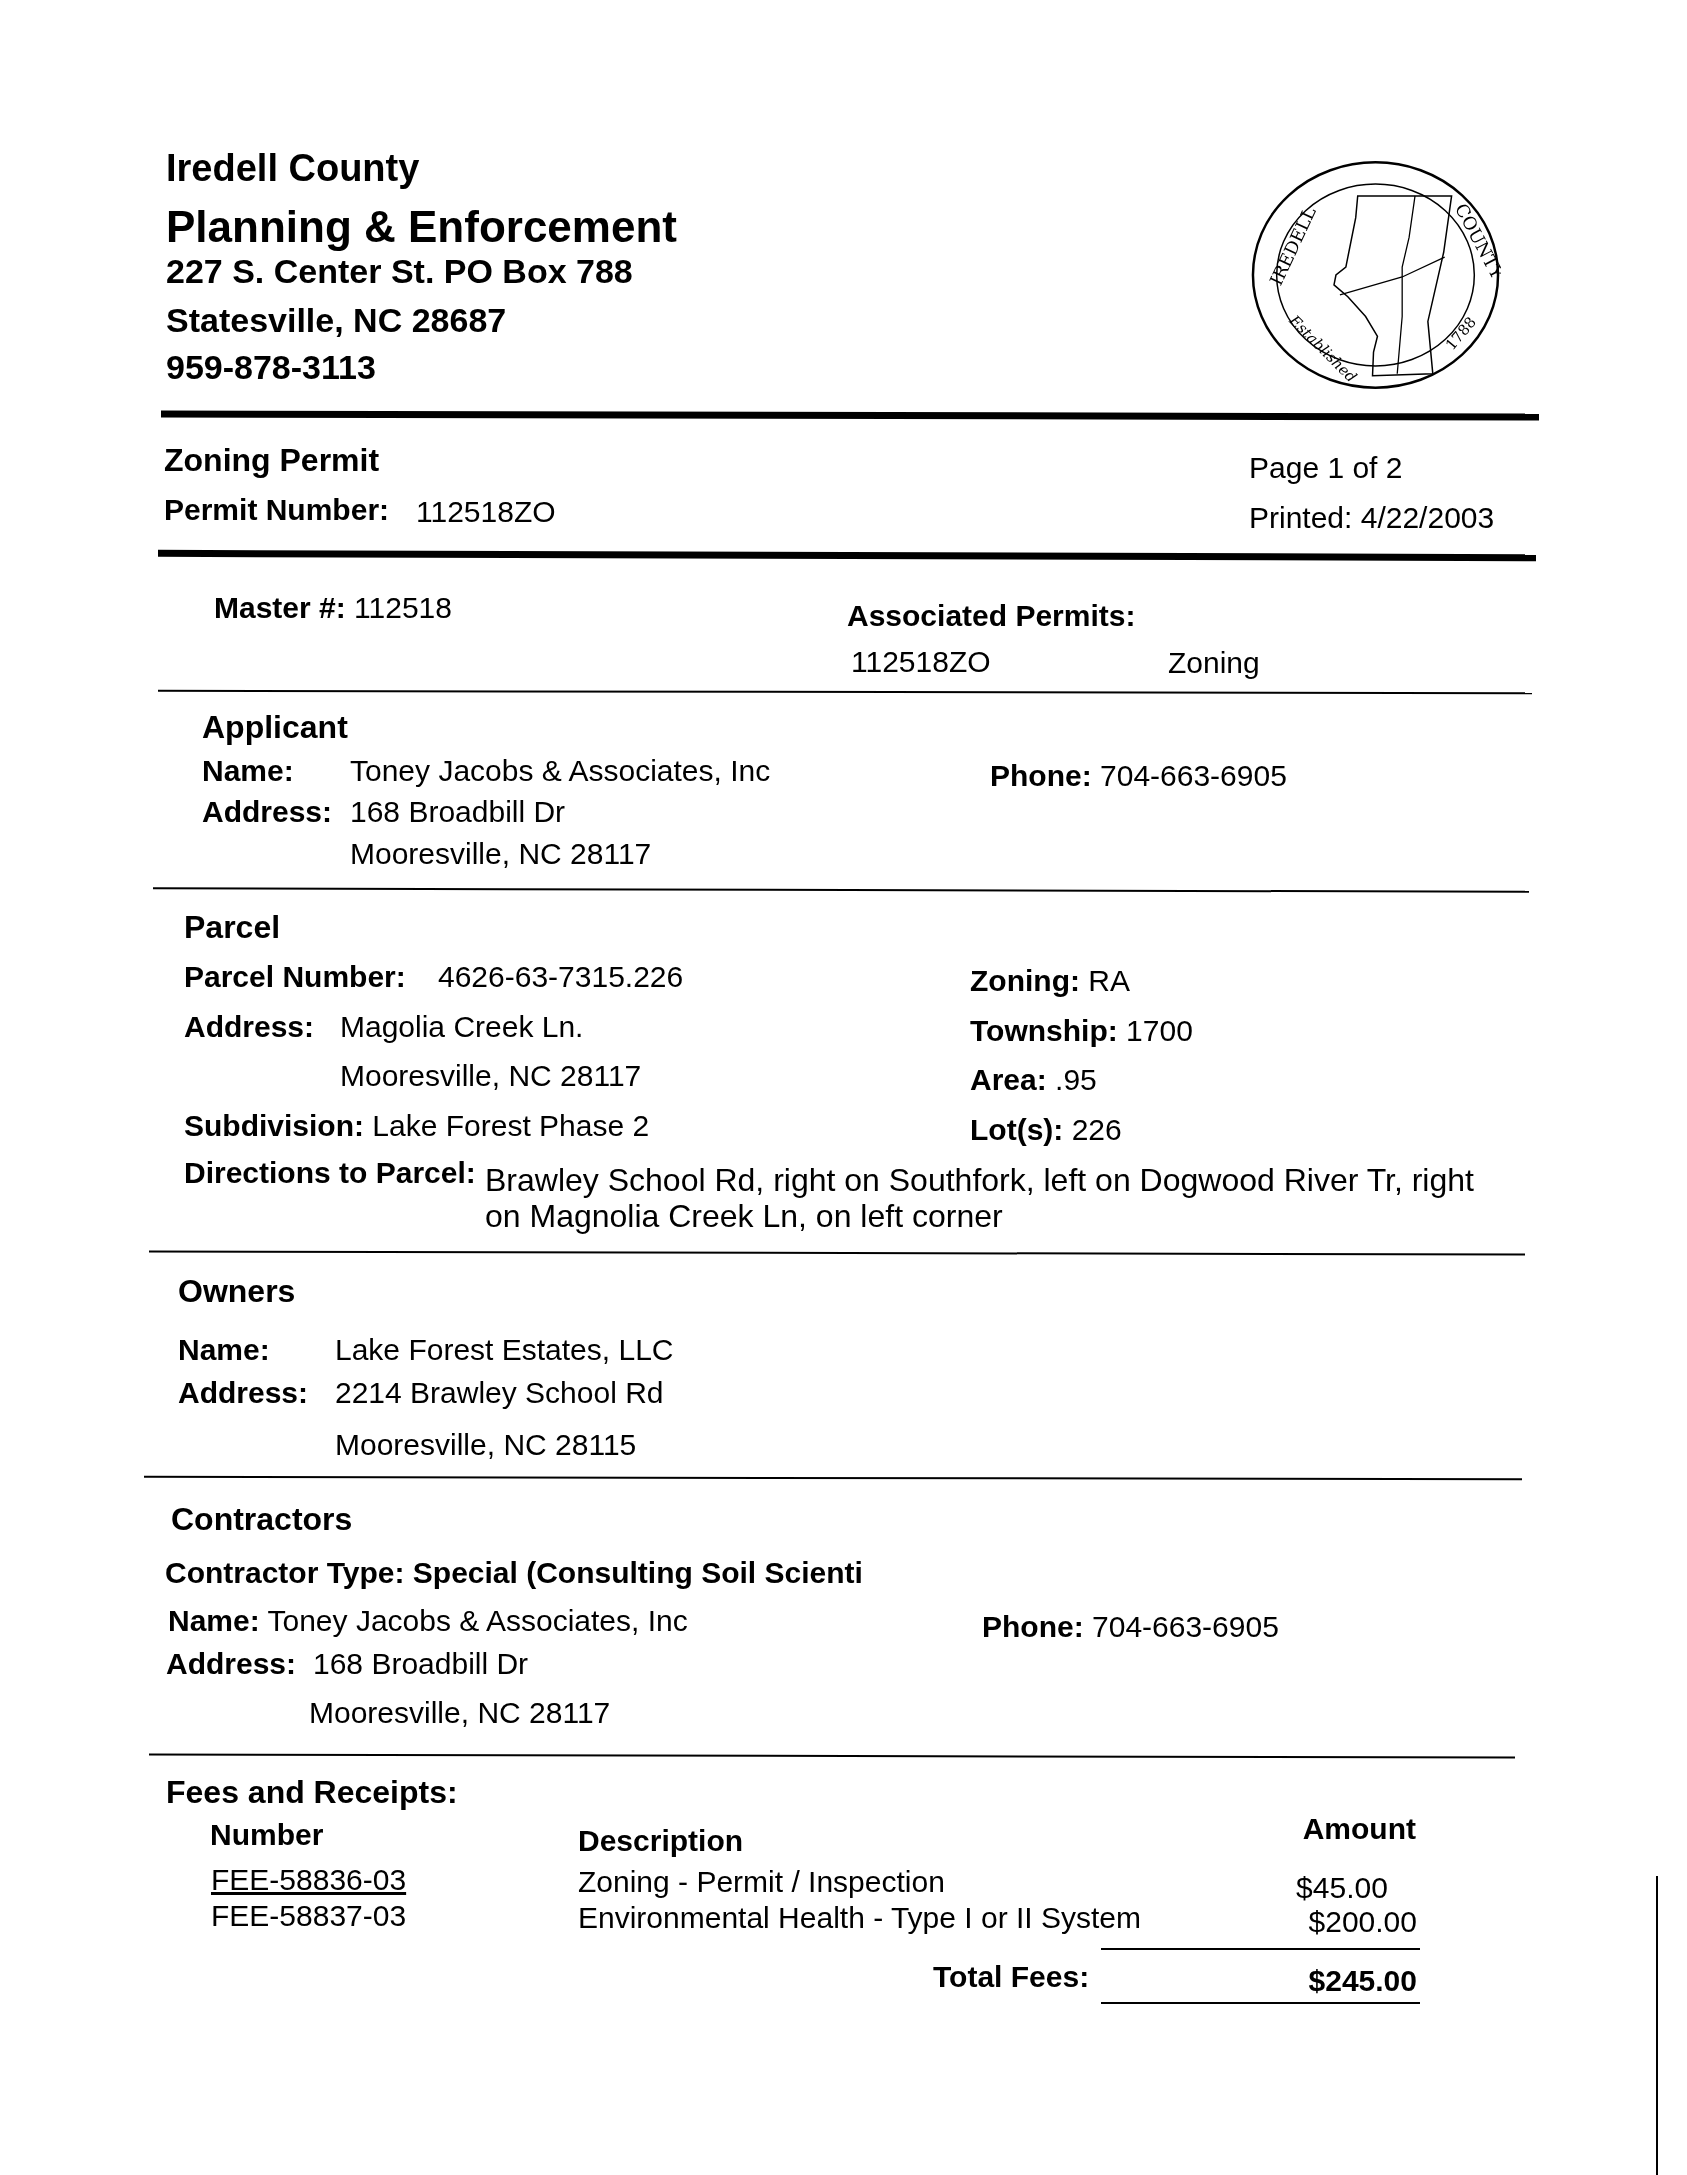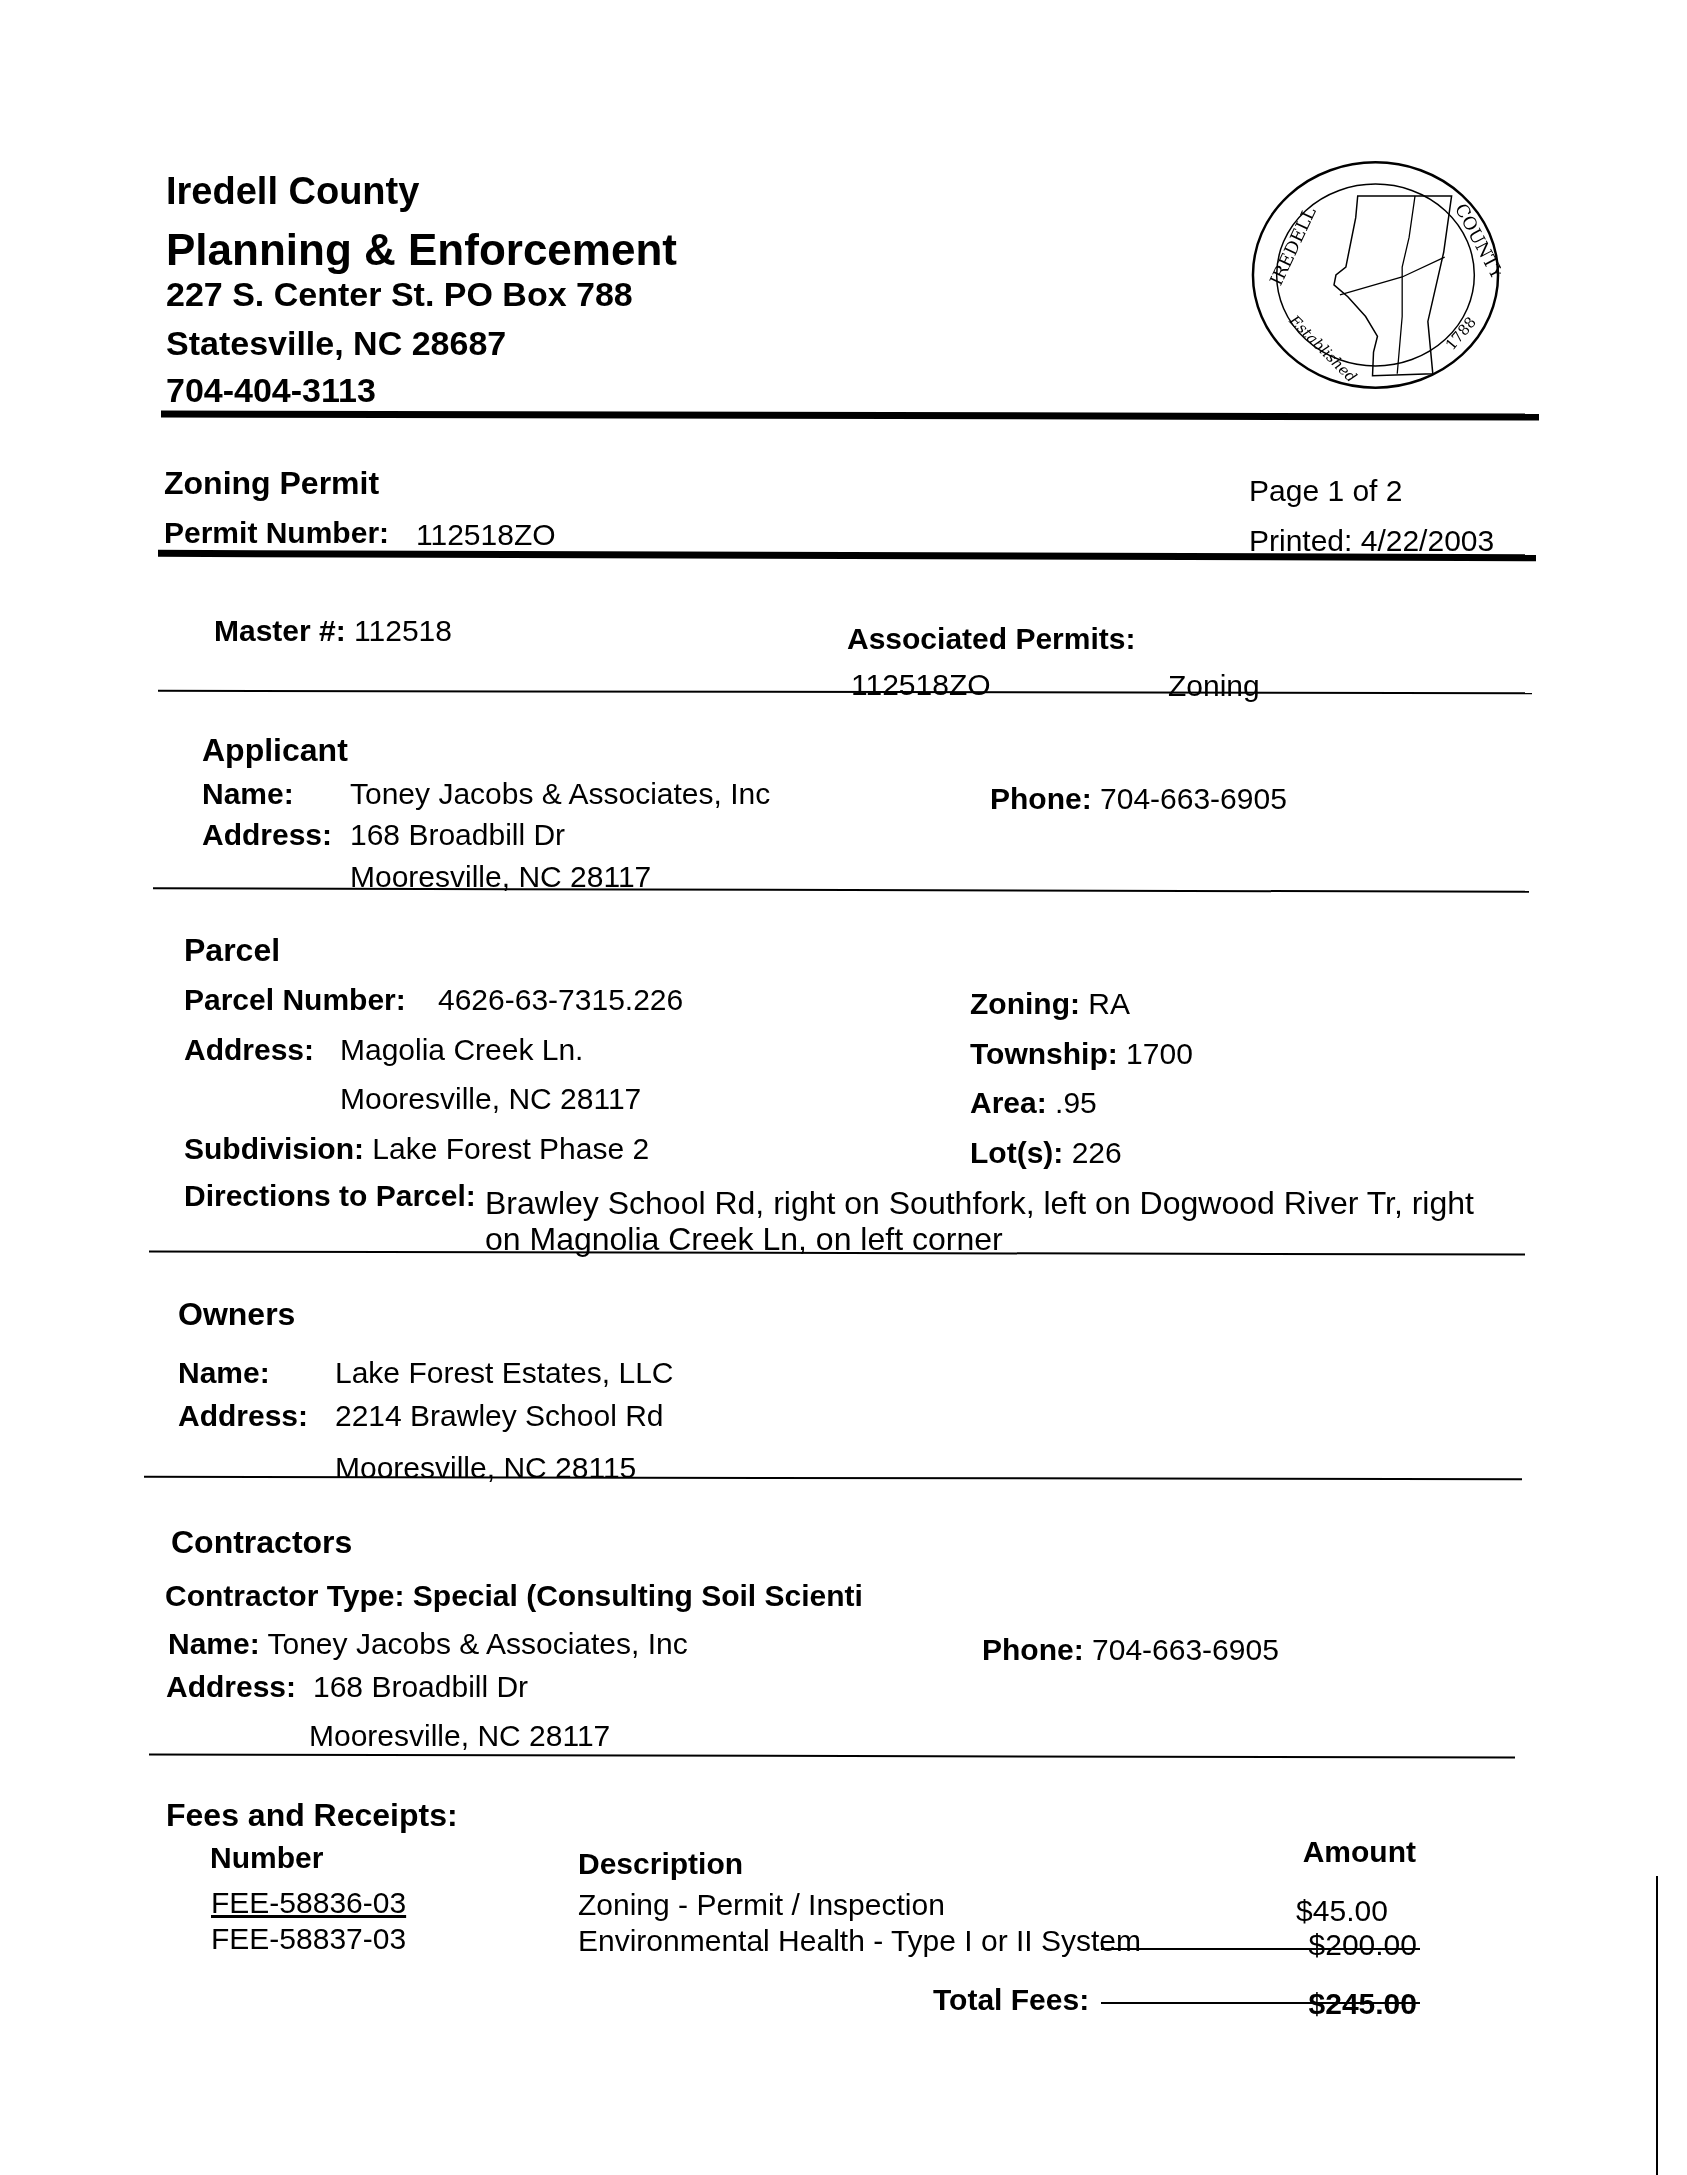--- a/index.html
+++ b/index.html
@@ -1,36 +1,36 @@
 <!DOCTYPE html>
 <html><head>
 <meta charset="utf-8">
 <style>
   html, body { margin: 0; padding: 0; background: #ffffff; }
   body { width: 1687px; height: 2175px; position: relative; overflow: hidden;
          font-family: "Liberation Sans", sans-serif; color: #000; }
-  .abs { position: absolute; white-space: nowrap; margin-top: 23px; }
+  .abs { position: absolute; white-space: nowrap; }
   .b { font-weight: bold; }
   .hdr { font-size: 36px; font-weight: bold; }
   .hdr-title { font-size: 38px; font-weight: bold; }
   .t { font-size: 30px; }
   .sec { font-size: 32px; font-weight: bold; }
   .rule-thick { position: absolute; height: 7px; background: #000; }
   .rule { position: absolute; height: 2px; background: #000; }
   .seal { position: absolute; left: 1249px; top: 158px; width: 252px; height: 233px; }
   .vline { position: absolute; left: 1656px; top: 1876px; width: 2px; height: 299px; background: #000; }
 </style>
 </head>
 <body>
 
 <div class="abs hdr-title" style="left:166px;top:147px;">Iredell County</div>
 <div class="abs hdr" style="left:166px;top:202px;font-size:44px;">Planning &amp; Enforcement</div>
 <div class="abs hdr" style="left:166px;top:252px;font-size:34px;">227 S. Center St.  PO Box 788</div>
 <div class="abs hdr" style="left:166px;top:301px;font-size:34px;">Statesville, NC 28687</div>
-<div class="abs hdr" style="left:166px;top:348px;font-size:34px;">704-404-3113</div>
+<div class="abs hdr" style="left:166px;top:348px;font-size:34px;">959-878-3113</div>
 
 <div class="seal">
   <svg width="252" height="233" viewBox="0 0 255 235">
     <ellipse cx="128" cy="118" rx="124" ry="114" fill="none" stroke="#000" stroke-width="2.5"></ellipse>
     <ellipse cx="128" cy="118" rx="100" ry="92" fill="none" stroke="#000" stroke-width="1.5"></ellipse>
     <path d="M110 38 L205 38 L197 95 L181 165 L186 218 L125 220 L126 196 L130 180 L118 160 L100 140 L86 128 L88 118 L98 110 L108 60 Z" fill="none" stroke="#000" stroke-width="1.5"></path>
     <path d="M168 38 L162 80 L155 110 L155 160 L150 218" fill="none" stroke="#000" stroke-width="1.3"></path>
     <path d="M92 138 L155 120 L198 100" fill="none" stroke="#000" stroke-width="1.3"></path>
     <text x="32" y="130" font-family="DejaVu Serif, serif" font-size="18" transform="rotate(-65 32 130)">IREDELL</text>
     <text x="208" y="50" font-family="DejaVu Serif, serif" font-size="18" transform="rotate(62 208 50)">COUNTY</text>

